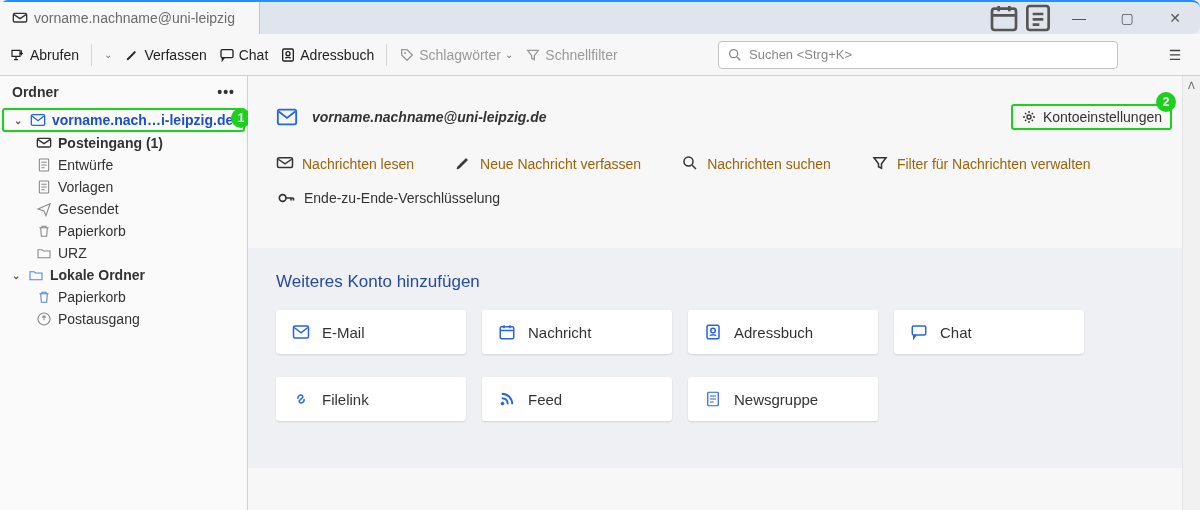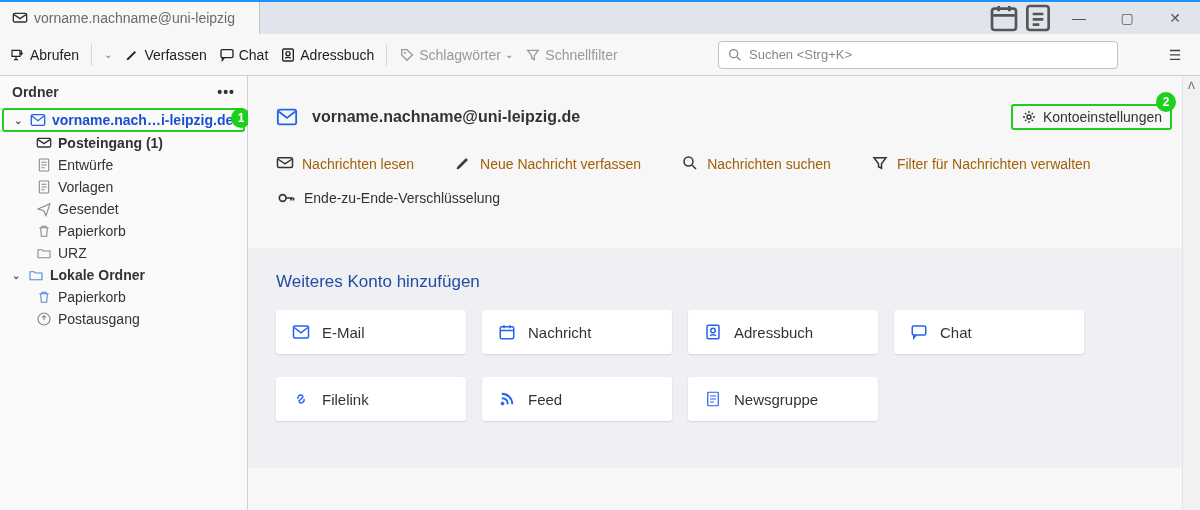--- a/index.html
+++ b/index.html
@@ -1,19 +1,19 @@
 <!DOCTYPE html>
 <html><head>
 <meta charset="utf-8">
 <style>
   * { box-sizing: border-box; margin: 0; padding: 0; font-family: "Segoe UI", Arial, sans-serif; }
   body { width: 1200px; height: 510px; background: #f0f0f0; overflow: hidden; position: relative; font-size: 14px; color: #333; }
   
   
-  .titlebar { height: 34px; background: #e0e4ec; display: flex; align-items: stretch; border-top: 2px solid #1e90ff; }
+  .titlebar { height: 34px; background: #e0e4ec; display: flex; align-items: stretch; border-top: 2px solid #1e90ff; border-radius: 8px; }
   .tab { display: flex; align-items: center; padding: 0 12px; background: #f7f7f7; min-width: 260px; border-right: 1px solid #c5c5c5; gap: 6px; color: #6b6b6b; }
   .tab svg { width: 16px; height: 16px; }
   .titlebar-right { margin-left: auto; display: flex; align-items: center; gap: 2px; padding-right: 2px; }
   .win-ctl { width: 46px; height: 32px; display:flex; align-items:center; justify-content:center; color:#555; }
   .title-icon { width: 32px; height: 32px; display:flex; align-items:center;justify-content:center; color:#555; }
 
   
   .toolbar { height: 42px; background: #f7f7f7; display: flex; align-items: center; padding: 0 10px; gap: 12px; border-bottom: 1px solid #d0d0d0; }
   .toolbar .grp { display:flex; align-items:center; gap:4px; color:#222; }
   .toolbar .grp.faint { color:#999; }
@@ -36,21 +36,21 @@
   .tree-row svg { width:16px; height:16px; flex-shrink:0; }
   .tree-row.account { font-weight:600; color:#1c4fcf; border:2px solid #1ed01e; border-radius:3px; position:relative; padding:2px 6px 2px 10px; margin:0 2px; }
   .tree-row.bold { font-weight:600; }
   .tree-row .chv { font-size:10px; color:#555; width:10px; }
   .badge-green { position:absolute; right:-8px; top:-2px; width:20px;height:20px;background:#1ed01e;color:#fff;border-radius:50%;display:flex;align-items:center;justify-content:center;font-size:12px;font-weight:bold; }
 
   
   .content { flex:1; background:#f7f7f7; display:flex; flex-direction:column; overflow:auto; position:relative; }
   .acct-header { display:flex; align-items:center; padding: 28px 28px 24px 28px; gap:14px; }
   .acct-header svg { width:22px; height:22px; }
-  .acct-title { font-size:16px; font-weight:600; }
+  .acct-title { font-size:14px; font-weight:600;font-style:italic; }
   .spacer { flex:1; }
   .settings-btn { display:flex; align-items:center; gap:6px; padding:3px 8px; border:2px solid #1ed01e; border-radius:3px; color:#333; position:relative; }
   .settings-btn svg { width:16px;height:16px; }
   .badge-green2 { position:absolute; right:-6px; top:-14px; width:20px;height:20px;background:#1ed01e;color:#fff;border-radius:50%;display:flex;align-items:center;justify-content:center;font-size:12px;font-weight:bold; }
 
   .actions-row { display:flex; gap:40px; padding: 0 28px 16px 28px; align-items:center; }
   .action { display:flex; align-items:flex-end; gap:8px; color:#a16207; }
   .action svg { width:18px; height:18px; }
   .actions-row2 { padding: 0 28px 40px 28px; }
   .e2e { display:flex; align-items:center; gap:8px; color:#333; }

